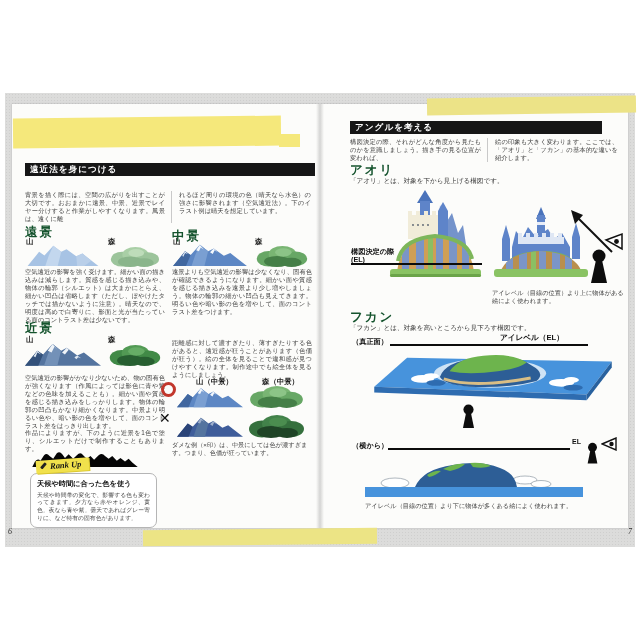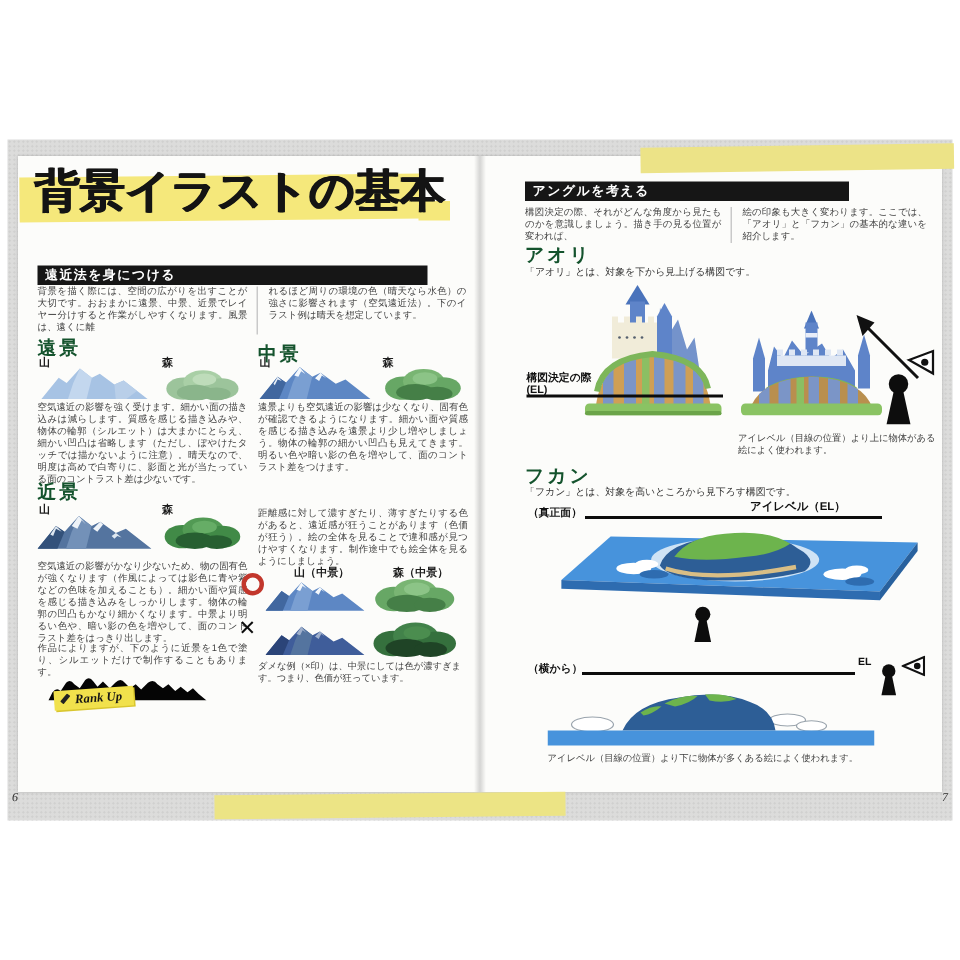--- a/index.html
+++ b/index.html
@@ -65,23 +65,22 @@
 <div class="canvas">
 
   <div class="frame"></div>
   <div class="pages"></div>
   <div class="gutter"></div>
   <div class="tape tape-top"></div>
   <div class="tape tape-bottom"></div>
 
   <div class="title-hl"></div>
   <div class="title-hl2"></div>
-  <h1 class="main-title">背景イラストの基本</h1>
-
-  <div class="sec-bar" style="left:25px;top:177px;width:260px">遠近法を身につける</div>
+
+  <div class="sec-bar" style="left:25px;top:163px;width:290px">遠近法を身につける</div>
 
   <div class="cols" style="left:25px;top:191px;width:290px">
     <p class="body-text colL">背景を描く際には、空間の広がりを出すことが大切です。おおまかに遠景、中景、近景でレイヤー分けすると作業がしやすくなります。風景は、遠くに離</p>
     <p class="body-text colL col2">れるほど周りの環境の色（晴天なら水色）の強さに影響されます（空気遠近法）。下のイラスト例は晴天を想定しています。</p>
   </div>
 
   <h3 class="blue-h" style="left:25px;top:224px">遠景</h3>
   <h3 class="blue-h" style="left:172px;top:228px">中景</h3>
 
   <span class="ill-label" style="left:26px;top:237px">山</span>
@@ -183,23 +182,27 @@
     <ellipse cx="15" cy="15" rx="13" ry="8.5" fill="#35703d"></ellipse>
       <ellipse cx="30" cy="10" rx="15" ry="9" fill="#42824a"></ellipse>
     <ellipse cx="44" cy="15" rx="13" ry="8" fill="#35703d"></ellipse>
       <ellipse cx="24" cy="18" rx="14" ry="6" fill="#1f4426"></ellipse>
     <ellipse cx="40" cy="19" rx="11" ry="5" fill="#1f4426"></ellipse>
       <ellipse cx="31" cy="8" rx="9" ry="4.5" fill="#4b8d4f"></ellipse>
   </svg>
   <p class="cap para" style="left:172px;top:441px;width:140px">ダメな例（×印）は、中景にしては色が濃すぎます。つまり、色価が狂っています。</p>
 
   <div class="rank-tag"><span class="pencil"></span><span>Rank Up</span></div>
+  <div class="rank-box">
+    <h4>天候や時間に合った色を使う</h4>
+    <p>天候や時間帯の変化で、影響する色も変わってきます。夕方なら赤やオレンジ、黄色。夜なら青や紫。曇天であればグレー寄りに、など特有の固有色があります。</p>
+  </div>
   <span class="page-num" style="left:8px;top:527px">6</span>
 
-  <div class="sec-bar" style="left:350px;top:121px;width:216px">アングルを考える</div>
+  <div class="sec-bar" style="left:350px;top:121px;width:252px">アングルを考える</div>
   <div class="cols" style="left:350px;top:138px;width:272px">
     <p class="body-text colR">構図決定の際、それがどんな角度から見たものかを意識しましょう。描き手の見る位置が変われば、</p>
     <p class="body-text colR col2">絵の印象も大きく変わります。ここでは、「アオリ」と「フカン」の基本的な違いを紹介します。</p>
   </div>
 
   <h3 class="blue-h" style="left:350px;top:162px">アオリ</h3>
   <p class="lead" style="left:350px;top:177px">「アオリ」とは、対象を下から見上げる構図です。</p>
 
   <svg class="abs z" style="left:388px;top:189px" width="95" height="88" viewBox="0 0 95 88">
     <defs>

